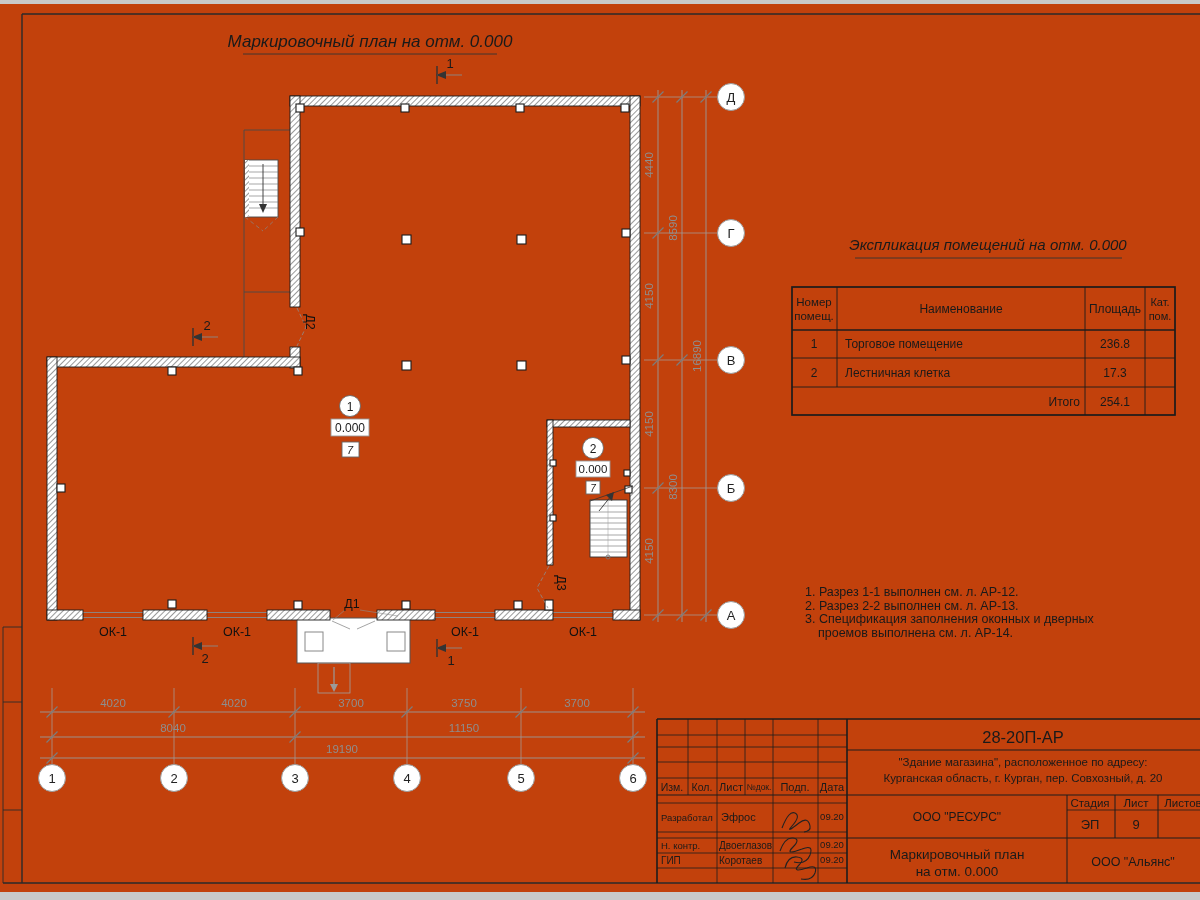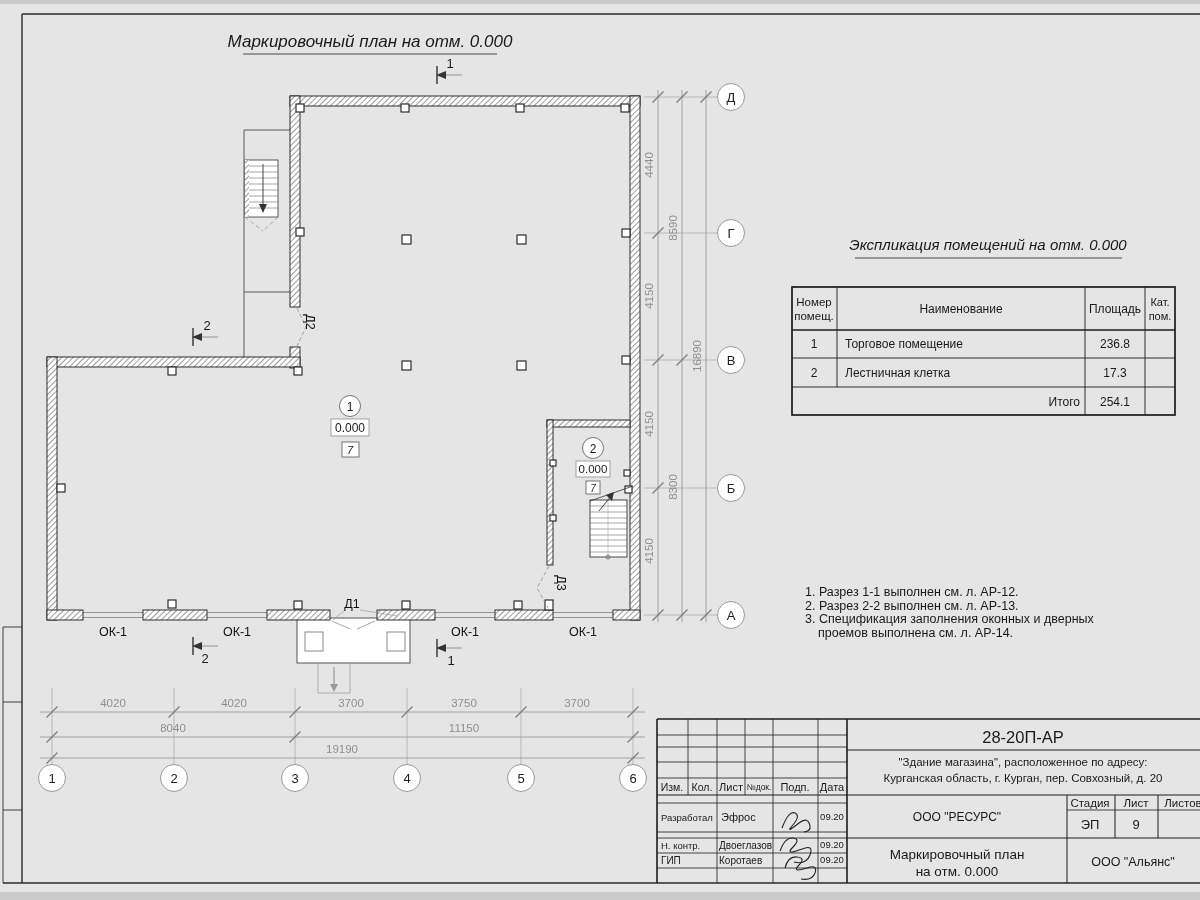--- a/index.html
+++ b/index.html
@@ -1,16 +1,16 @@
 <!DOCTYPE html>
 <html><head>
 <meta charset="utf-8">
 <style>
   html,body{margin:0;padding:0;background:#fff;}
-  .sheet{position:relative;width:1200px;height:900px;background:#e5e5e5;overflow:hidden;
+  .sheet{position:relative;width:1200px;height:900px;background:#c2410c;overflow:hidden;
          font-family:"Liberation Sans",sans-serif;}
   svg{position:absolute;left:0;top:0;}
   svg text{font-family:"Liberation Sans",sans-serif;fill:#1a1a1a;}
   .dim{font-size:11.5px;fill:#8e8e8e;}
   .axis{font-size:13px;fill:#222;}
   .lbl{font-size:12.5px;fill:#111;}
   .ital{font-style:italic;}
 </style>
 </head>
 <body>

